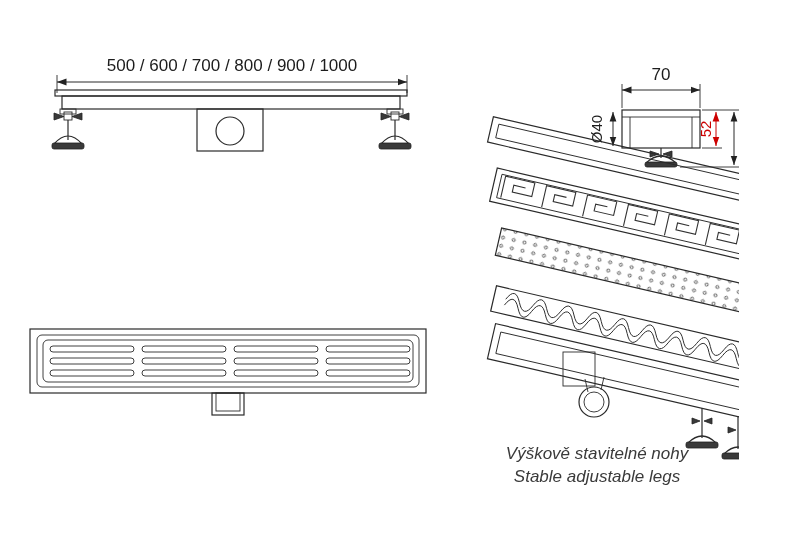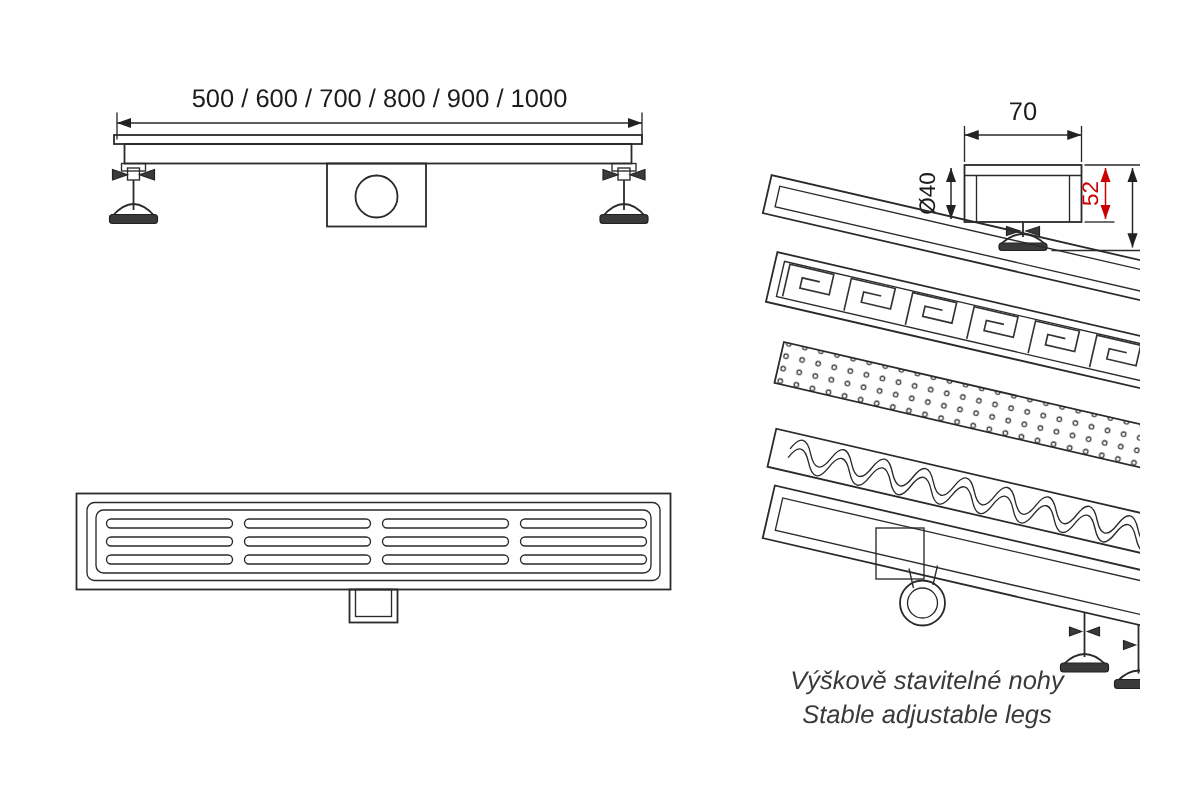--- a/index.html
+++ b/index.html
@@ -1,17 +1,17 @@
 <!DOCTYPE html>
 <html><head>
 <meta charset="utf-8">
 <style>
   html,body{margin:0;padding:0;background:#ffffff;}
   .canvas{width:739px;height:533px;position:relative;background:#ffffff;overflow:hidden;
-          font-family:"Liberation Sans",sans-serif;padding-left:21px;}
+          font-family:"Liberation Sans",sans-serif;}
   svg{display:block;}
   svg text{font-family:"Liberation Sans",sans-serif;fill:#1c1c1c;}
   .dim{font-size:17px;}
   .dim-small{font-size:15px;}
   .red-text{fill:#cc0000;}
   .caption-text{font-size:17px;font-style:italic;fill:#3a3a3a;}
   .ln{stroke:#2a2a2a;fill:none;stroke-width:1.2;}
   .thin{stroke:#2a2a2a;fill:none;stroke-width:0.9;}
   .dimln{stroke:#2a2a2a;fill:none;stroke-width:1;}
   .redln{stroke:#cc0000;fill:none;stroke-width:1;}

